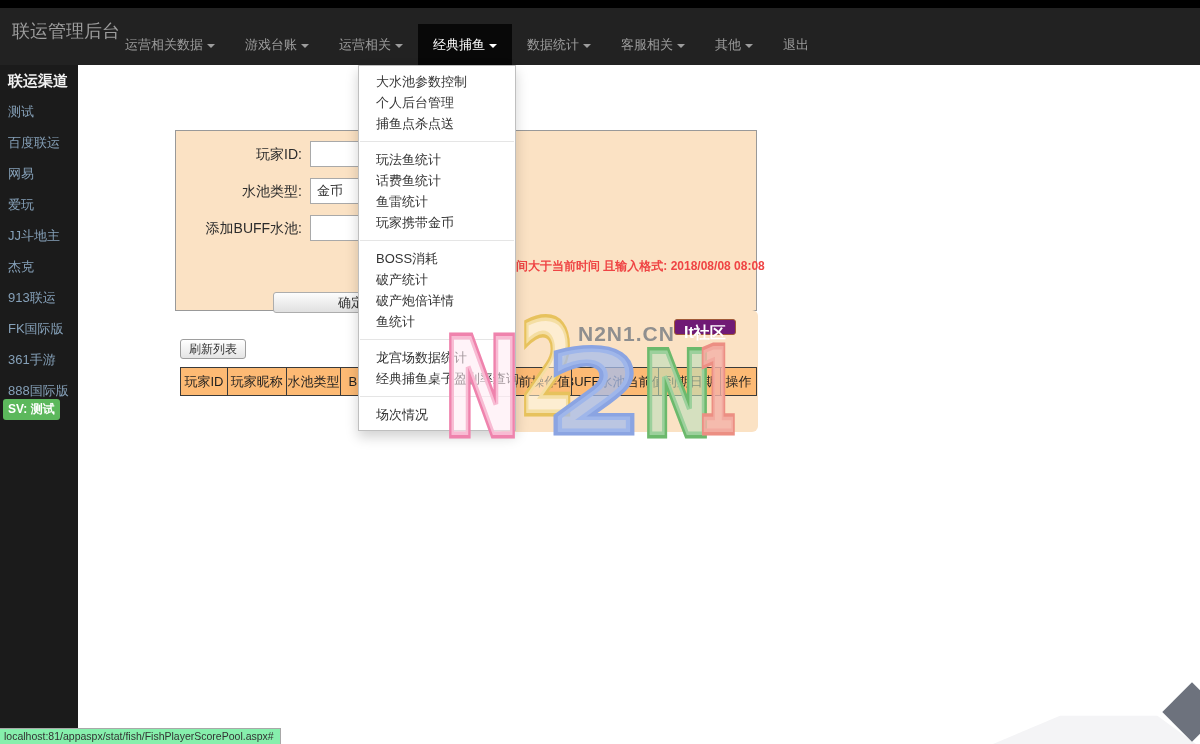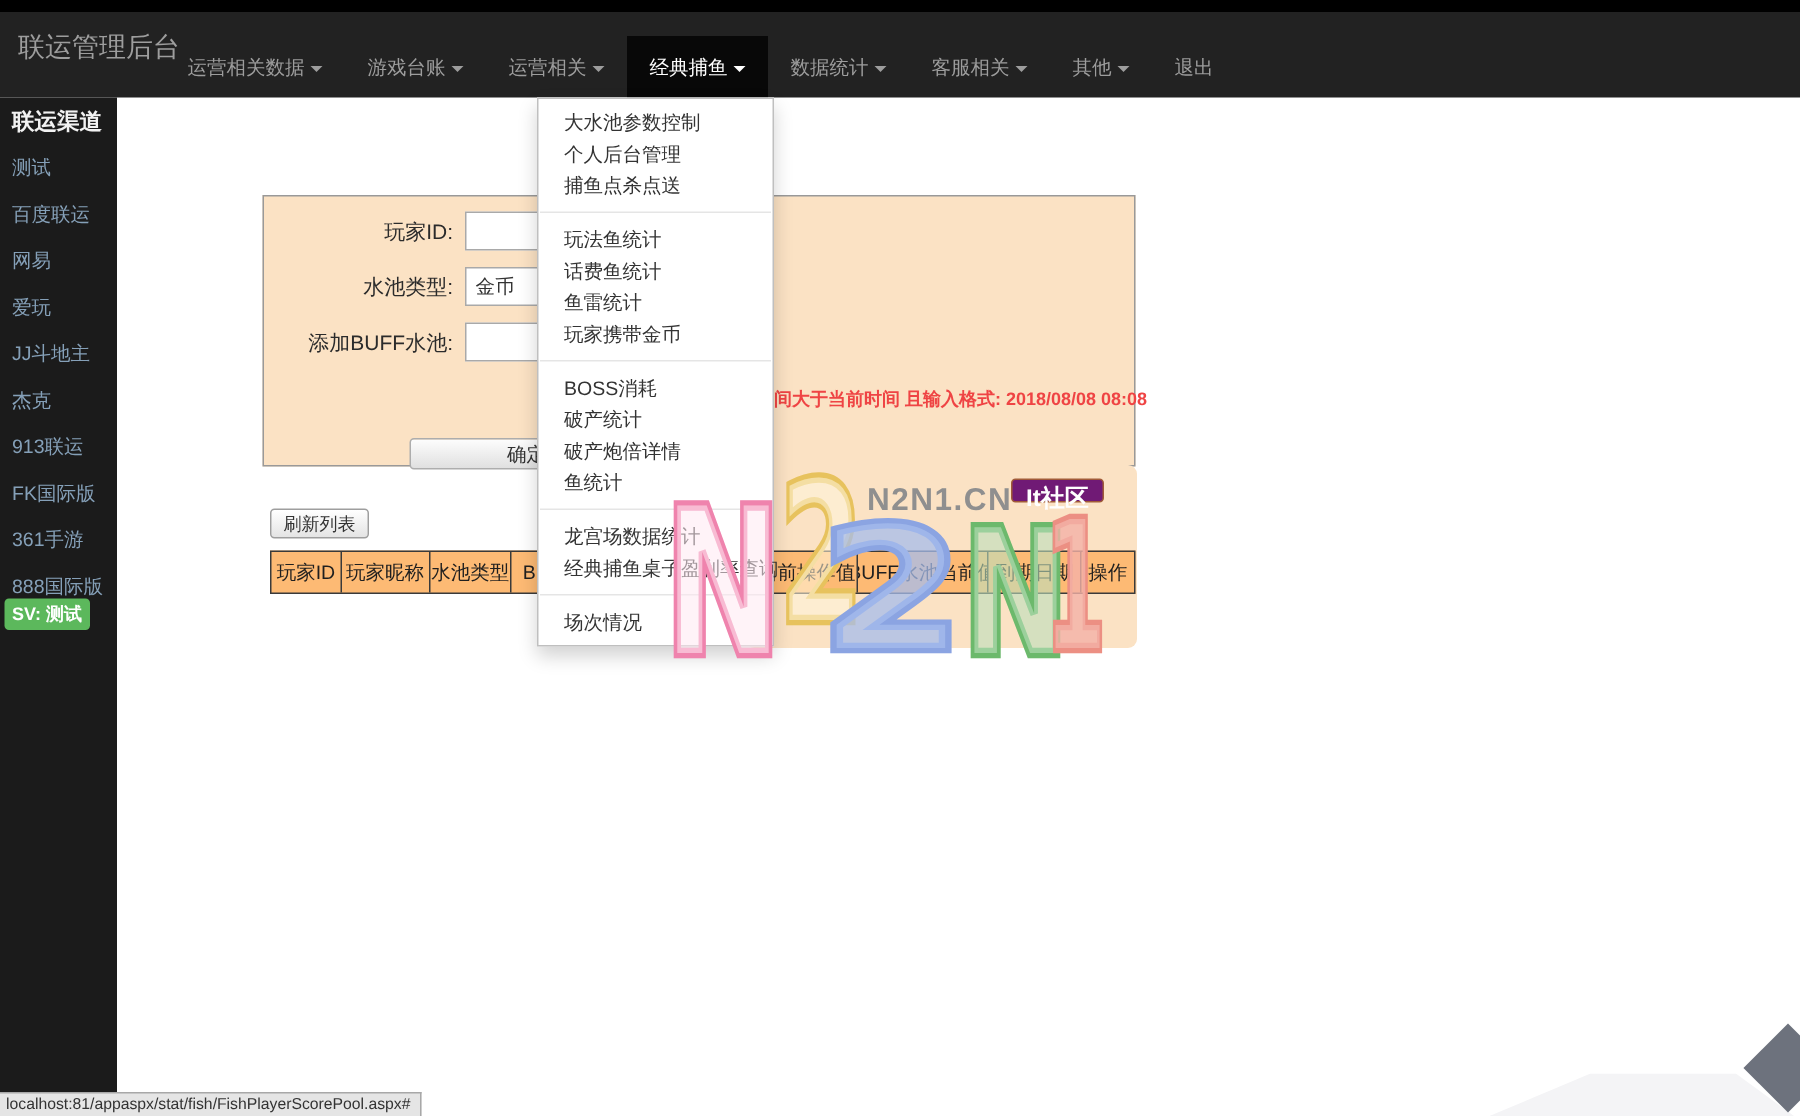--- a/index.html
+++ b/index.html
@@ -80,21 +80,21 @@
   .dd-divider { height:1px; background:#e5e5e5; margin:7px 1px; }
 
   
   .deco-light { left:993px; top:712px; width:203px; height:32px; background:#f4f4f6;
     clip-path:polygon(0% 100%, 33% 12%, 81% 12%, 100% 100%); z-index:3; }
   .deco-dark { left:1171px; top:691px; width:42px; height:42px; background:#6d727d;
     transform:rotate(45deg); z-index:3; }
 
   
   .status-bar { left:0; top:728px; height:16px; padding:1px 6px 0 4px;
-    background:#e5e5e5; border:1px solid #a8a8a8; border-left:none; border-bottom:none;
+    background:#86efac; border:1px solid #a8a8a8; border-left:none; border-bottom:none;
     font-size:10.5px; color:#333; white-space:nowrap; z-index:40; }
 </style>
 </head>
 <body>
 
 <div class="abs top-strip"></div>
 
 <div class="abs navbar">
   <div class="brand">联运管理后台</div>
   <ul class="nav-list">

